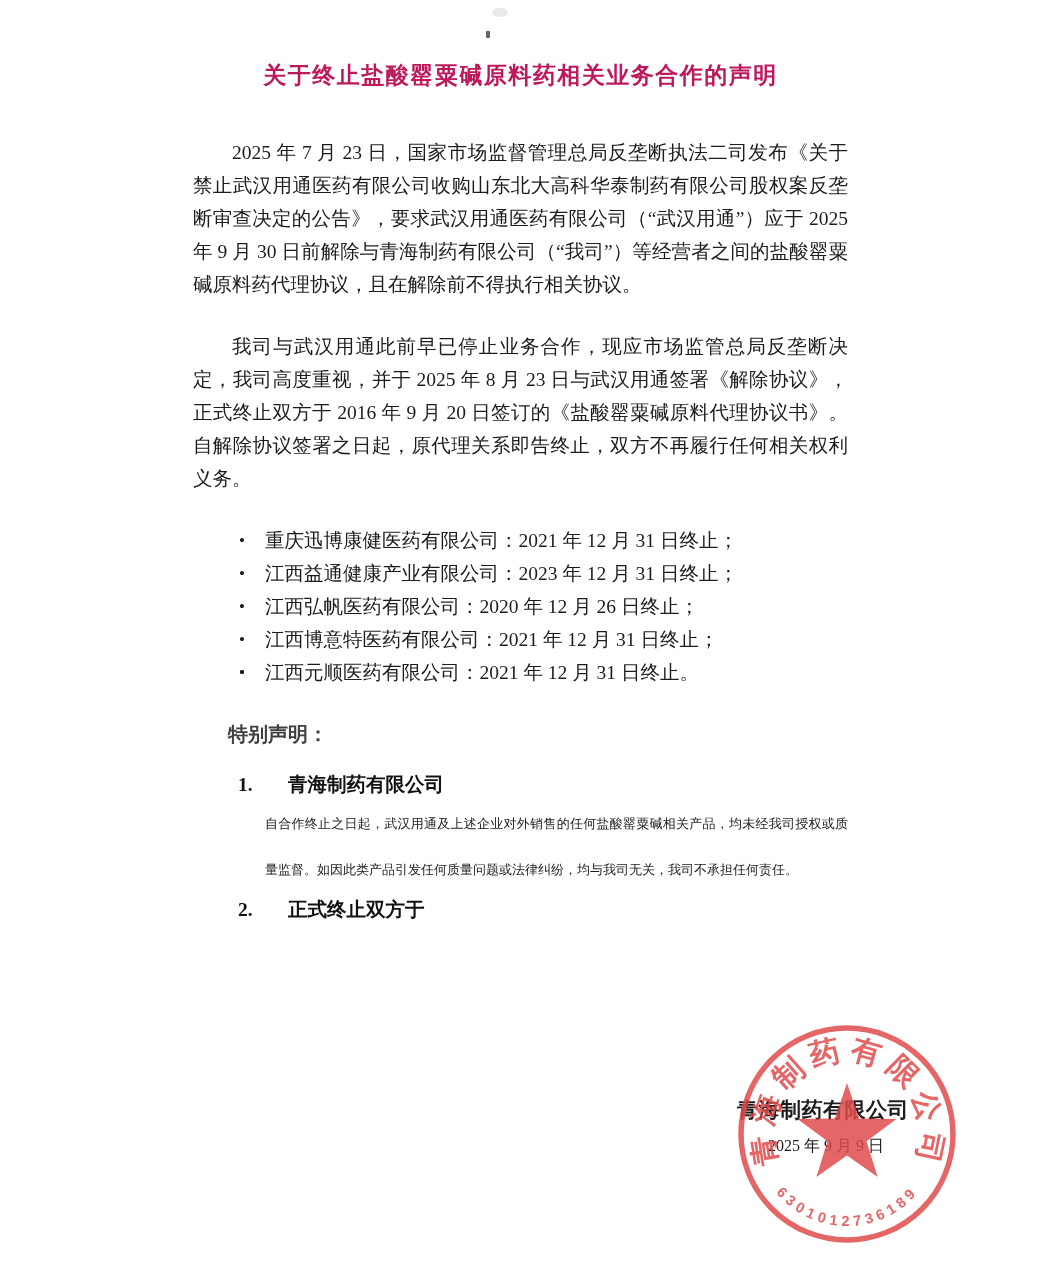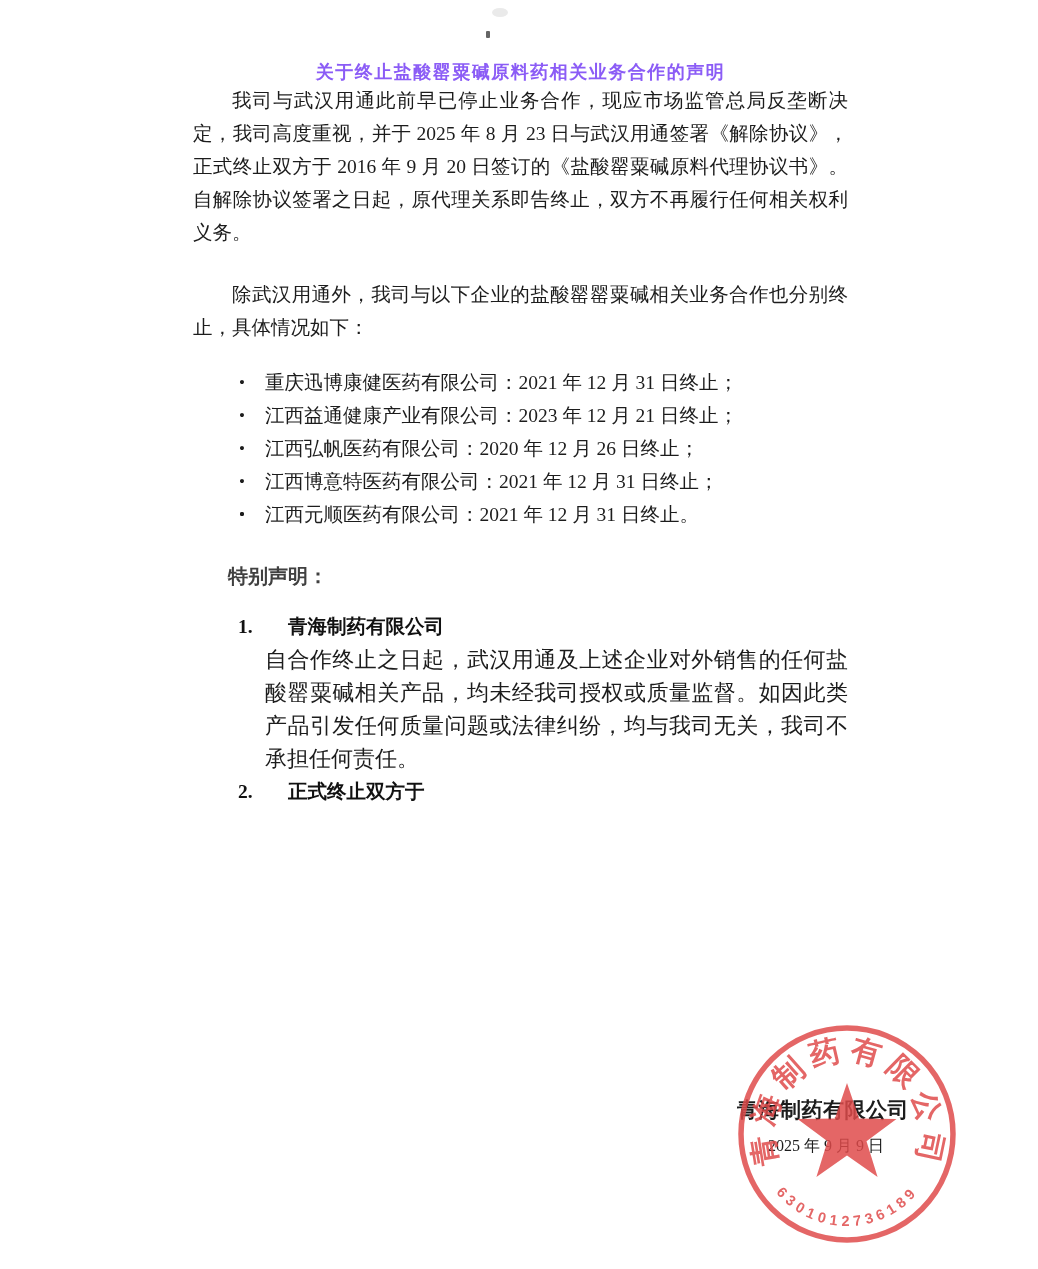--- a/index.html
+++ b/index.html
@@ -15,23 +15,23 @@
   .doc{
     position:absolute;
     left:193px; top:0;
     width:655px;
   }
   .title{
     margin:60px 0 0 0;
     text-align:center;
     font-family:"Liberation Sans", sans-serif;
     font-weight:700;
-    font-size:18px;
+    font-size:23px;
     letter-spacing:1.5px;
-    color:#8b5cf6;
+    color:#be185d;
   }
   p.bodytext{
     font-size:19.5px;
     line-height:33px;
     text-align:justify;
     text-indent:2em;
     margin:0 0 29px 0;
   }
   p.first{ margin-top:45px; }
   p.p3{ margin-bottom:22px; }
@@ -61,22 +61,22 @@
     display:flex;
     font-weight:700;
     font-size:19.5px;
     line-height:33px;
     margin:0 0 0 45px;
     color:#111;
   }
   .sec-head .sec-num{ width:50px; }
   .sec-body{
     margin:0 0 0 72px;
-    font-size:22px;
-    line-height:33px;
+    font-size:13px;
+    line-height:46px;
     text-align:justify;
   }
   .sig{
     position:absolute;
     left:737px; top:1096px;
     white-space:nowrap;
   }
   .sig-company{
     font-size:21px;
     font-weight:600;
@@ -128,33 +128,33 @@
 </head>
 <body>
 
 <div class="smudge"></div>
 <div class="speck"></div>
 
 <div class="doc">
 
   <h1 class="title">关于终止盐酸罂粟碱原料药相关业务合作的声明</h1>
 
+  <p class="bodytext first">2025 年 7 月 23 日，国家市场监督管理总局反垄断执法二司发布《关于禁止武汉用通医药有限公司收购山东北大高科华泰制药有限公司股权案反垄断审查决定的公告》，要求武汉用通医药有限公司（“武汉用通”）应于 2025 年 9 月 30 日前解除与青海制药有限公司（“我司”）等经营者之间的盐酸罂粟碱原料药代理协议，且在解除前不得执行相关协议。</p>
 
   <p class="bodytext">我司与武汉用通此前早已停止业务合作，现应市场监管总局反垄断决定，我司高度重视，并于 2025 年 8 月 23 日与武汉用通签署《解除协议》，正式终止双方于 2016 年 9 月 20 日签订的《盐酸罂粟碱原料代理协议书》。自解除协议签署之日起，原代理关系即告终止，双方不再履行任何相关权利义务。</p>
 
-  <p class="bodytext p3">除武汉用通外，我司与以下企业的盐酸罂罂粟碱相关业务合作也分别终止，具体情况如下：</p>
 
   <ul class="termlist">
     <li>
       <span class="bullet">•</span>
       <span>重庆迅博康健医药有限公司：2021 年 12 月 31 日终止；</span>
     </li>
     <li>
       <span class="bullet">•</span>
-      <span>江西益通健康产业有限公司：2023 年 12 月 21 日终止；</span>
+      <span>江西益通健康产业有限公司：2023 年 12 月 31 日终止；</span>
     </li>
     <li>
       <span class="bullet">•</span>
       <span>江西弘帆医药有限公司：2020 年 12 月 26 日终止；</span>
     </li>
     <li>
       <span class="bullet">•</span>
       <span>江西博意特医药有限公司：2021 年 12 月 31 日终止；</span>
     </li>
     <li>

